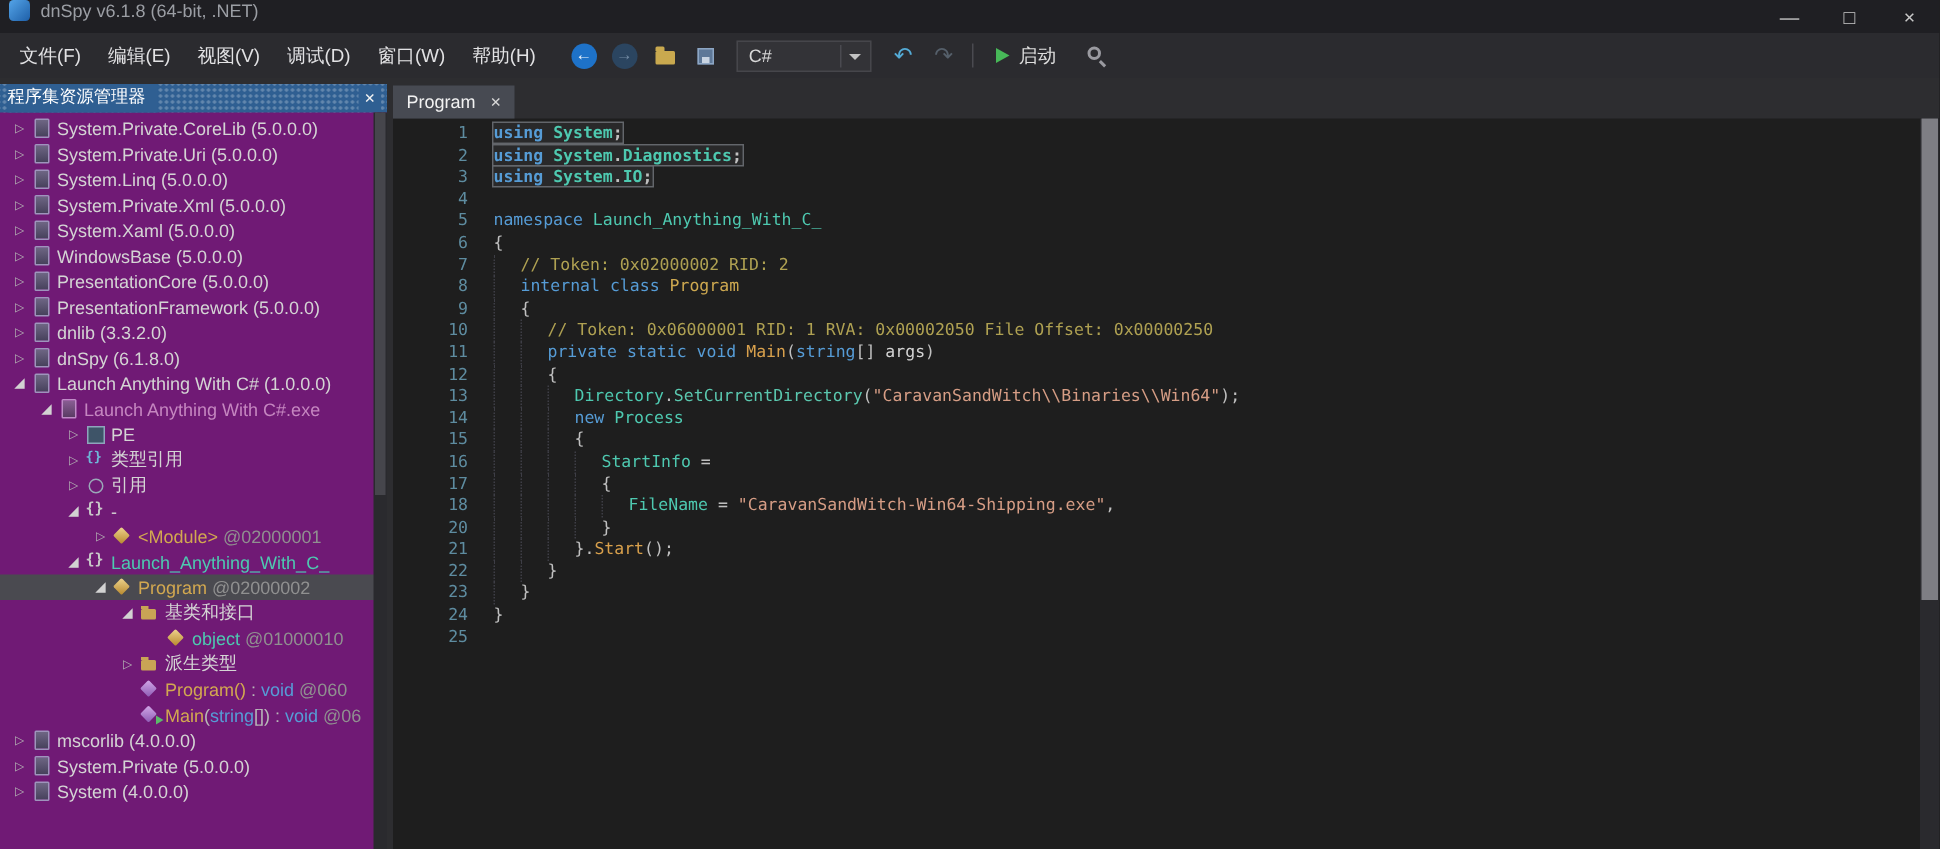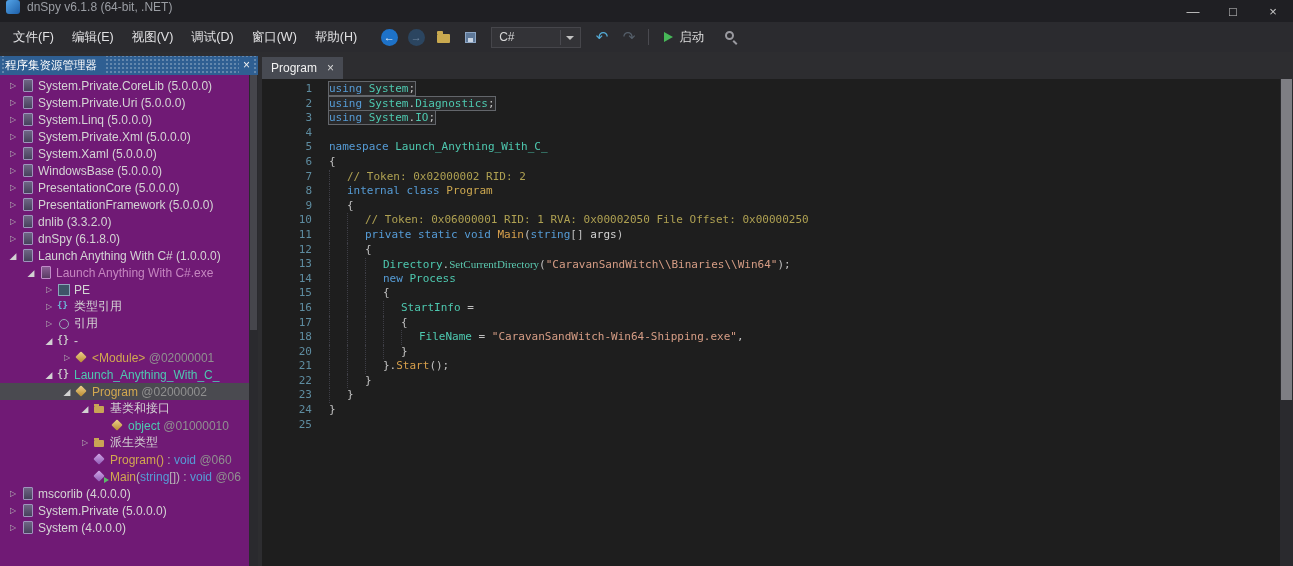--- a/index.html
+++ b/index.html
@@ -73,23 +73,23 @@
   
   .editor-panel { flex:1; min-width:0; display:flex; flex-direction:column; position:relative; background:#1E1E1E; }
   .tab-strip { height:23px; background:#2D2D30; display:flex; flex:none; }
   .tab { display:flex; align-items:center; gap:10px; background:#474A52; color:#F2F2F2; font-size:12px; padding:0 9px; height:22px; margin-top:1px; }
   .tab-close { color:#D8D8D8; font-size:12px; }
   .editor { flex:1; overflow:hidden; font-family:"DejaVu Sans Mono",monospace; font-size:11px; padding-top:3px; }
   .code-line { display:flex; height:14.6px; line-height:14.6px; white-space:pre; }
   .line-num { width:50px; text-align:right; color:#5E8CA0; flex:none; }
   .line-content { margin-left:17px; display:block; }
   .ind { display:inline-block; width:18px; height:14.6px; border-left:1px dotted #3E3E46; vertical-align:bottom; }
-  .box { outline:1px solid #63666B; background:rgba(95,95,100,0.18); }
+  .box { outline:1px solid #63666B; background:rgba(95,95,100,0.18);font-weight:bold; }
   .tk-k { color:#569CD6; } .tk-ns { color:#4EC9B0; } .tk-ty { color:#4EC9B0; } .tk-cls { color:#CDA850; }
-  .tk-m { color:#D8A04C; } .tk-m2 { color:#5BC8AF;font-family:Liberation Serif, serif; } .tk-pr { color:#4EC9B0; } .tk-c { color:#AFA152;text-align:right; }
+  .tk-m { color:#D8A04C; } .tk-m2 { color:#5BC8AF; } .tk-pr { color:#4EC9B0; } .tk-c { color:#AFA152;text-align:right; }
   .tk-s { color:#D69D85; } .tk-p { color:#C0C0C0; } .tk-pl { color:#D4D4D4; }
   .v-scrollbar { position:absolute; top:23px; right:0; bottom:0; width:13px; background:#2A2A2E; }
   .v-scrollbar .thumb { position:absolute; left:1px; right:1px; top:0; height:66%; background:#7E7E84; }
 </style>
 </head>
 <body>
 
 <div class="window">
 
   <div class="titlebar">

